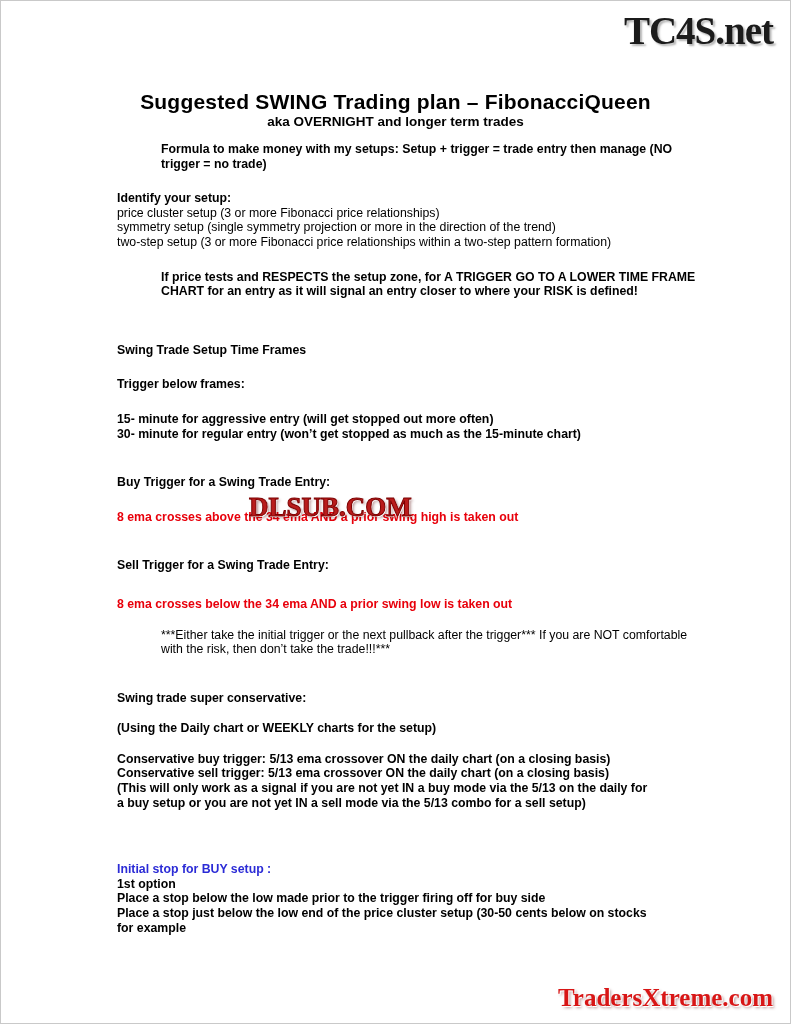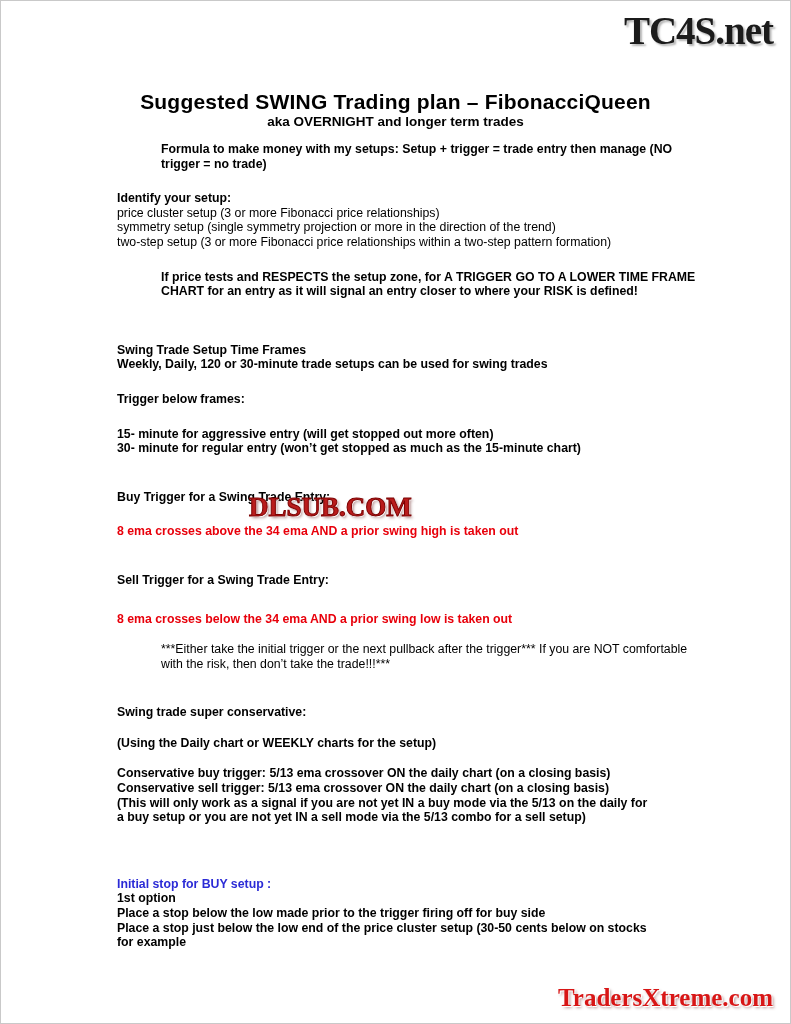--- a/index.html
+++ b/index.html
@@ -133,21 +133,20 @@
     <div class="sp-20"></div>
 
     <div class="blk b">
       <span class="line">If price tests and RESPECTS the setup zone, for A TRIGGER GO TO A LOWER TIME FRAME</span>
       <span class="line">CHART for an entry as it will signal an entry closer to where your RISK is defined!</span>
     </div>
 
     <div class="sp-44"></div>
 
     <div class="blk b">Swing Trade Setup Time Frames</div>
-    <div class="blk b">Weekly, Daily, 120 or 30-minute trade setups  can be used for swing trades</div>
 
     <div class="sp-20"></div>
 
     <div class="blk b">Trigger below frames:</div>
 
     <div class="sp-20"></div>
 
     <div class="blk b">15- minute for aggressive entry (will get stopped out more often)</div>
     <div class="blk b">30- minute for regular entry (won’t get stopped as much as the 15-minute chart)</div>
 

